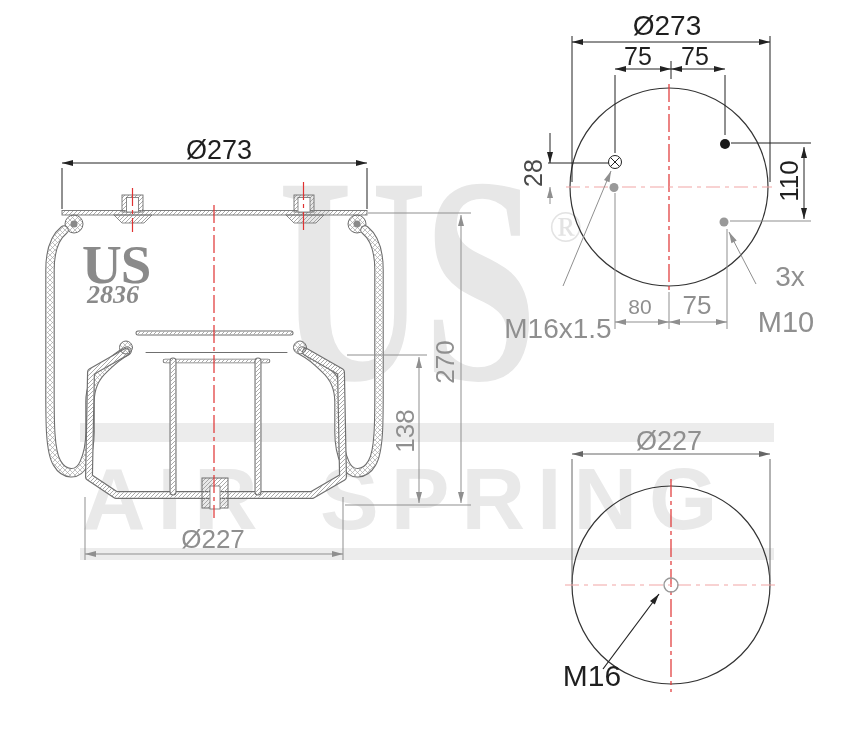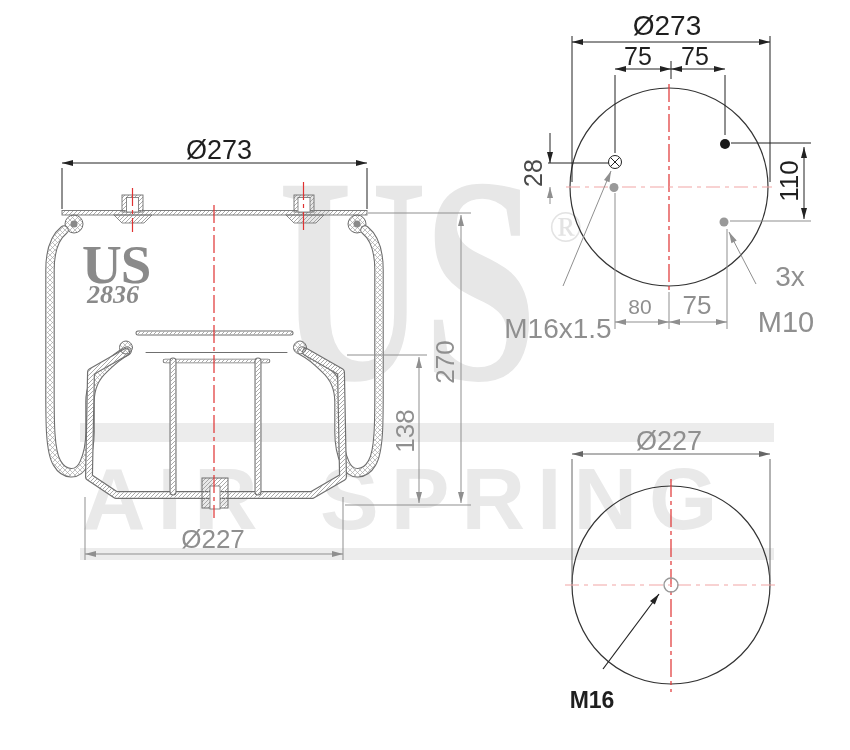--- a/index.html
+++ b/index.html
@@ -234,15 +234,15 @@
   <div class="lbl blk" style="left:695px;top:56px;font-size:25px;">75</div>
   <div class="lbl rot mid" style="left:533px;top:173px;font-size:25px;">28</div>
   <div class="lbl rot blk" style="left:789px;top:181px;font-size:26px;">110</div>
   <div class="lbl gry" style="left:640px;top:306px;font-size:21px;">80</div>
   <div class="lbl gry" style="left:697px;top:305px;font-size:26px;">75</div>
   <div class="lbl gry" style="left:558px;top:301px;font-size:28px;margin-top:28px;">M16x1.5</div>
   <div class="lbl gry" style="left:790px;top:277px;font-size:28px;">3x</div>
   <div class="lbl gry" style="left:786px;top:310px;font-size:29px;margin-top:12px;">M10</div>
 
   <div class="lbl gry" style="left:669px;top:441px;font-size:27px;">Ø227</div>
-  <div class="lbl blk" style="left:592px;top:700px;font-size:23px;font-weight:bold;">M16</div>
+  <div class="lbl blk" style="left:592px;top:676px;font-size:30px;">M16</div>
 
 </div>
 
 </body></html>

